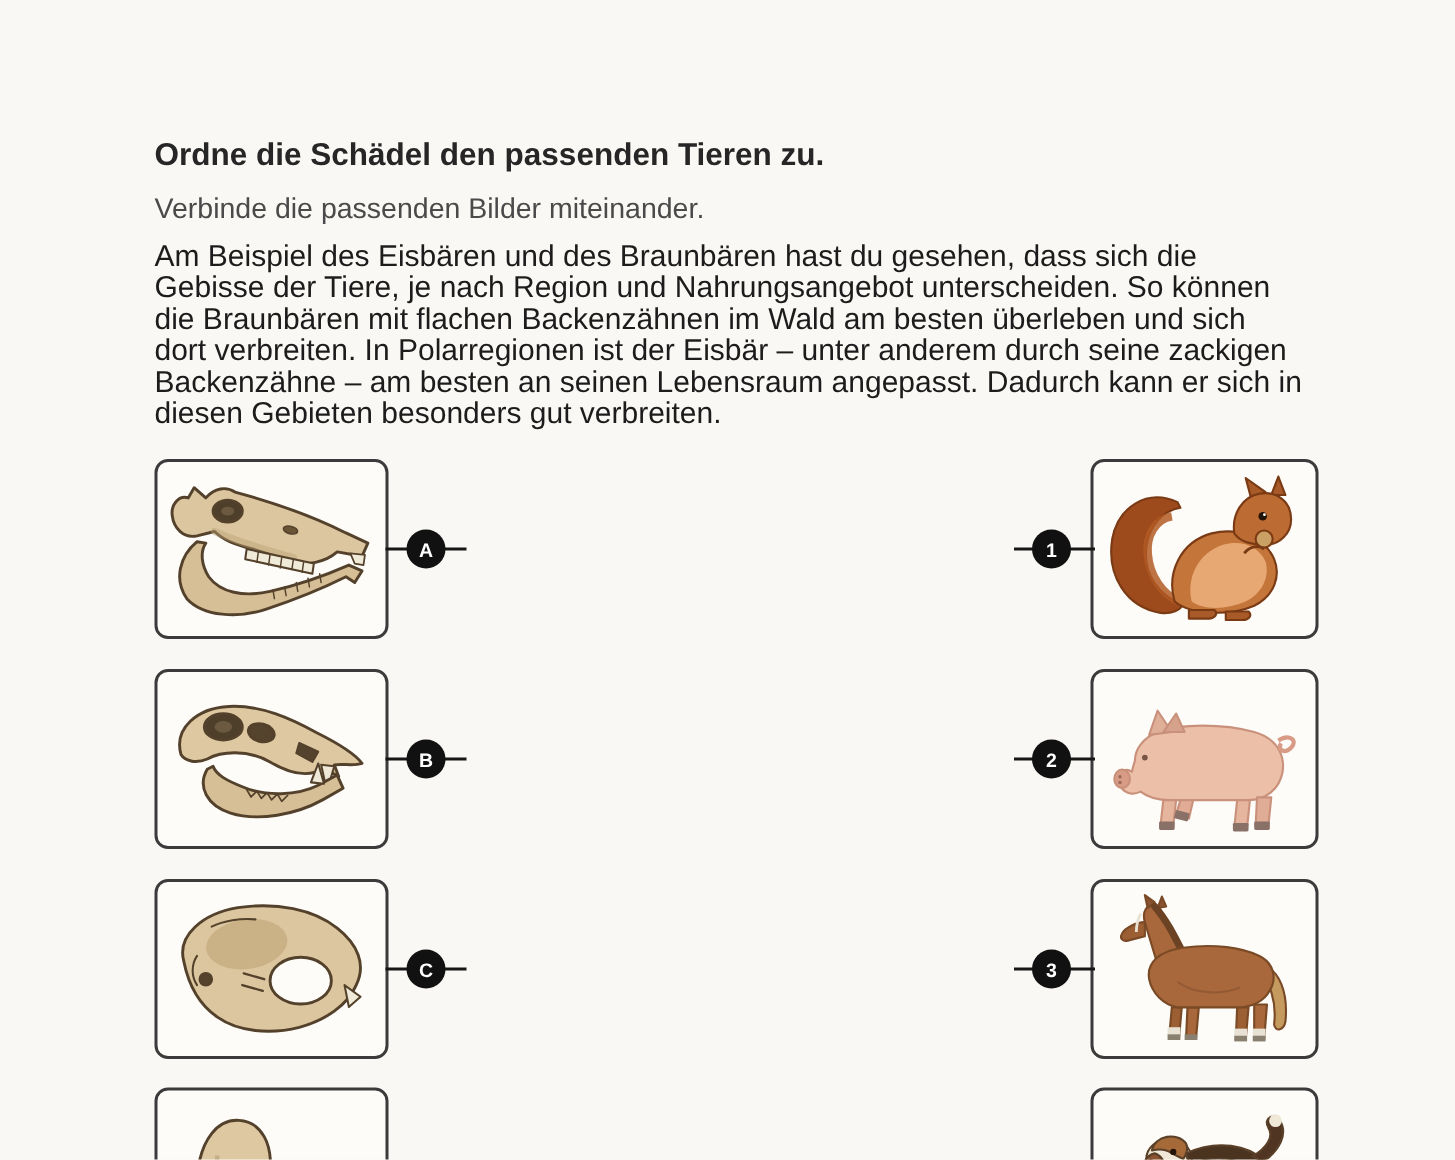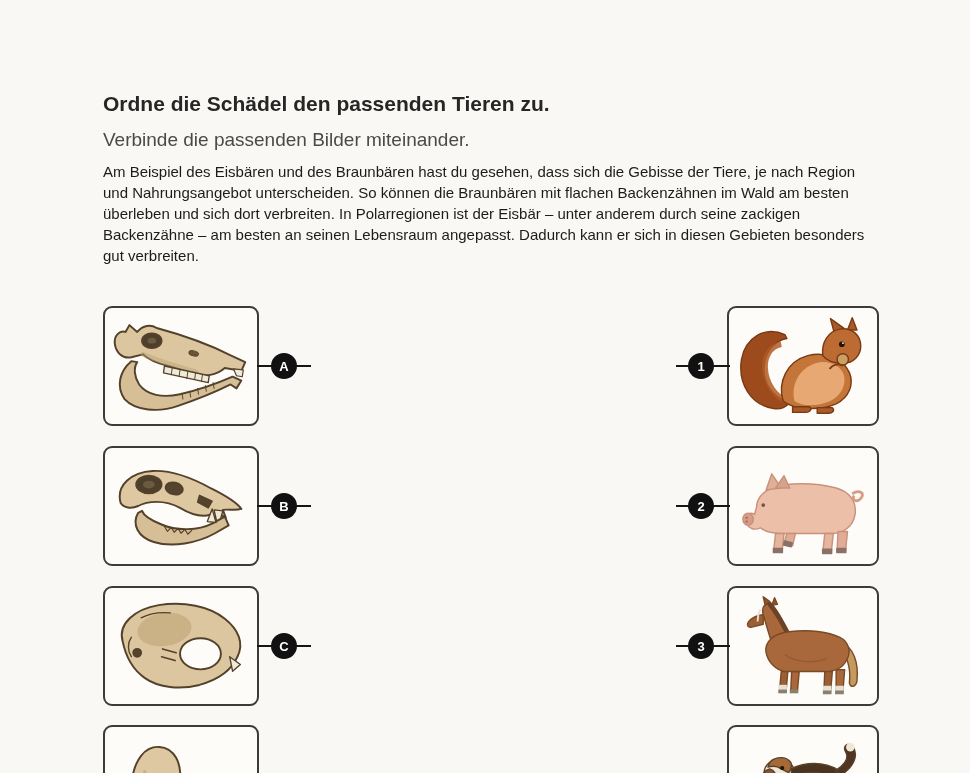--- a/index.html
+++ b/index.html
@@ -12,21 +12,21 @@
   .title{
     position:absolute;left:103px;top:92px;margin:0;
     font-size:21px;font-weight:700;color:#262626;text-align:center;
   }
   .subtitle{
     position:absolute;left:103px;top:129px;margin:0;
     font-size:19px;color:#4a4a4a;
   }
   .intro{
     position:absolute;left:103px;top:161px;width:766px;
-    font-size:15px;line-height:21px;color:#1c1c1c;
+    font-size:20px;line-height:21px;color:#1c1c1c;
   }
   .intro p{margin:0;}
   .card{
     position:absolute;width:156px;height:120px;box-sizing:border-box;
     background:#fdfcf9;border:2px solid #3b3b3b;border-radius:9px;
     display:flex;align-items:center;justify-content:center;overflow:hidden;
   }
   .card.left{left:103px;}
   .card.right{left:727px;width:152px;}
   .hline{position:absolute;height:2px;background:#161616;}

